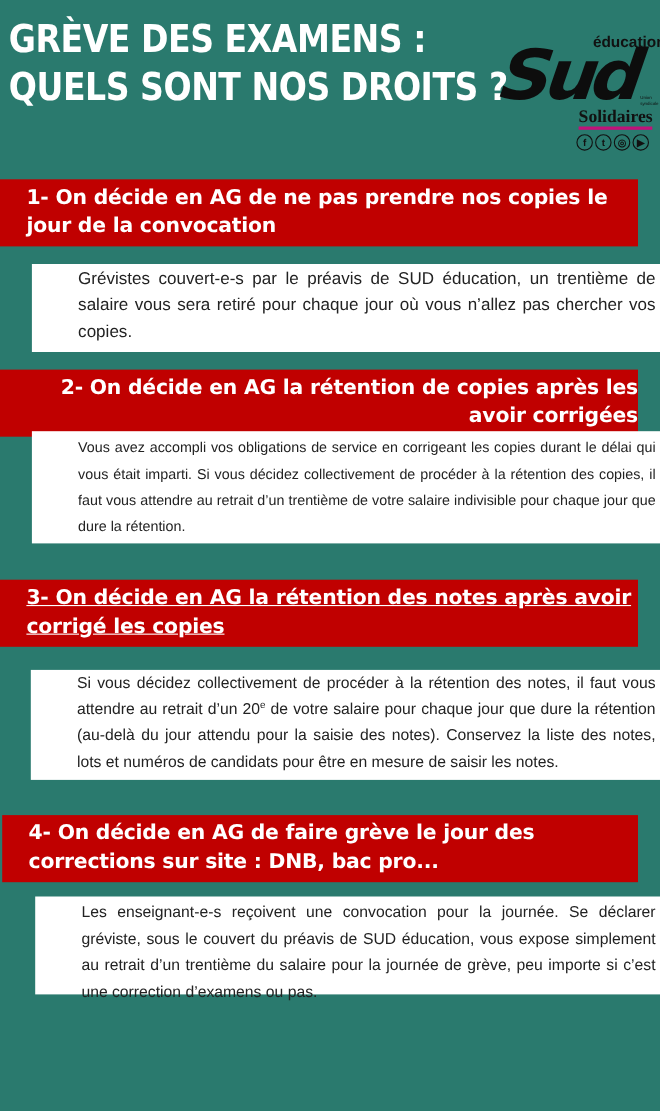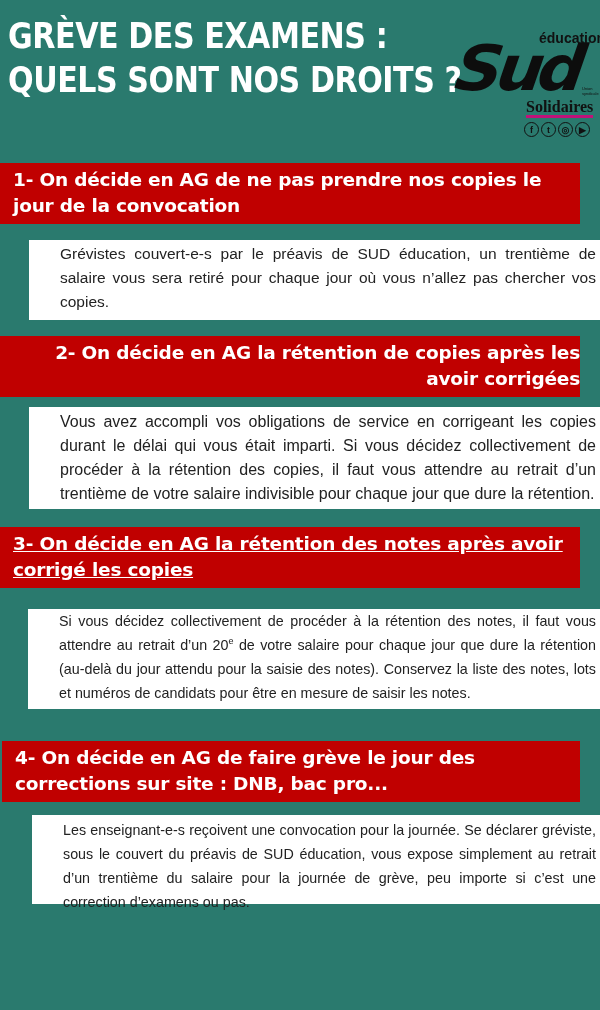--- a/index.html
+++ b/index.html
@@ -34,27 +34,27 @@
   .logo .tiny { position: absolute; left: 128px; top: 58px; font-size: 4px; color: #111; line-height: 5px; }
   .social { position: absolute; left: 70px; top: 94px; display: flex; gap: 2px; }
   .social span {
     width: 15px; height: 15px; border: 1.5px solid #111; border-radius: 50%;
     display: flex; align-items: center; justify-content: center;
     font-size: 9px; font-weight: bold; color: #111; box-sizing: border-box;
   }
   .head {
     position: absolute; left: 0; width: 580px; height: 61px; background: #c00000;
     color: #fff; font-family: "DejaVu Sans", sans-serif; font-weight: bold;
-    font-size: 18.5px; line-height: 26px; box-sizing: border-box; padding: 4px 0 0 13px;
+    font-size: 18.5px; line-height: 26px; box-sizing: border-box; padding: 4px 0 0 24px;
     letter-spacing: -0.2px;
   }
   .card {
     position: absolute; right: 0; background: #fff; color: #222;
     font-family: "Liberation Sans", sans-serif; font-size: 15.5px; line-height: 24px;
-    box-sizing: border-box; padding: 0 4px 0 31px; text-align: justify;
+    box-sizing: border-box; padding: 0 4px 0 42px; text-align: justify;
     transform-origin: left top;
   }
   .card p { margin: 0; }
   sup { font-size: 9px; line-height: 0; }
 </style>
 </head>
 <body>
 
 <div class="title">
   <div>GRÈVE DES EXAMENS :</div>
@@ -73,21 +73,21 @@
     <span>▶</span>
   </div>
 </div>
 
 <div class="head" style="top:163px;">1- On décide en AG de ne pas prendre nos copies le jour de la convocation</div>
 <div class="card" style="top:240px; left:29px; height:80px; padding-top:2px;">
   <p>Grévistes couvert-e-s par le préavis de SUD éducation, un trentième de salaire vous sera retiré pour chaque jour où vous n’allez pas chercher vos copies.</p>
 </div>
 
 <div class="head" style="top:336px;text-align:right;">2- On décide en AG la rétention de copies après les avoir corrigées</div>
-<div class="card" style="top:407px; left:29px; height:102px; padding-top:3px; font-size:16px;">
+<div class="card" style="top:392px; left:29px; height:102px; padding-top:3px; font-size:13px;">
   <p>Vous avez accompli vos obligations de service en corrigeant les copies durant le délai qui vous était imparti. Si vous décidez collectivement de procéder à la rétention des copies, il faut vous attendre au retrait d’un trentième de votre salaire indivisible pour chaque jour que dure la rétention.</p>
 </div>
 
 <div class="head" style="top:527px;text-decoration:underline;">3- On décide en AG la rétention des notes après avoir corrigé les copies</div>
 <div class="card" style="top:609px; left:28px; height:100px; padding-top:0px; font-size:14.3px;">
   <p><span>Si vous décidez collectivement de procéder à la rétention des notes, il faut vous attendre au retrait d’un 20</span><sup>e</sup><span> de votre salaire pour chaque jour que dure la rétention (au-delà du jour attendu pour la saisie des notes). Conservez la liste des notes, lots et numéros de candidats pour être en mesure de saisir les notes.</span></p>
 </div>
 
 <div class="head" style="top:741px; left:2px; width:578px;">4- On décide en AG de faire grève le jour des corrections sur site : DNB, bac pro...</div>
 <div class="card" style="top:815px; left:32px; height:89px; padding-top:3px; font-size:14.3px;">

